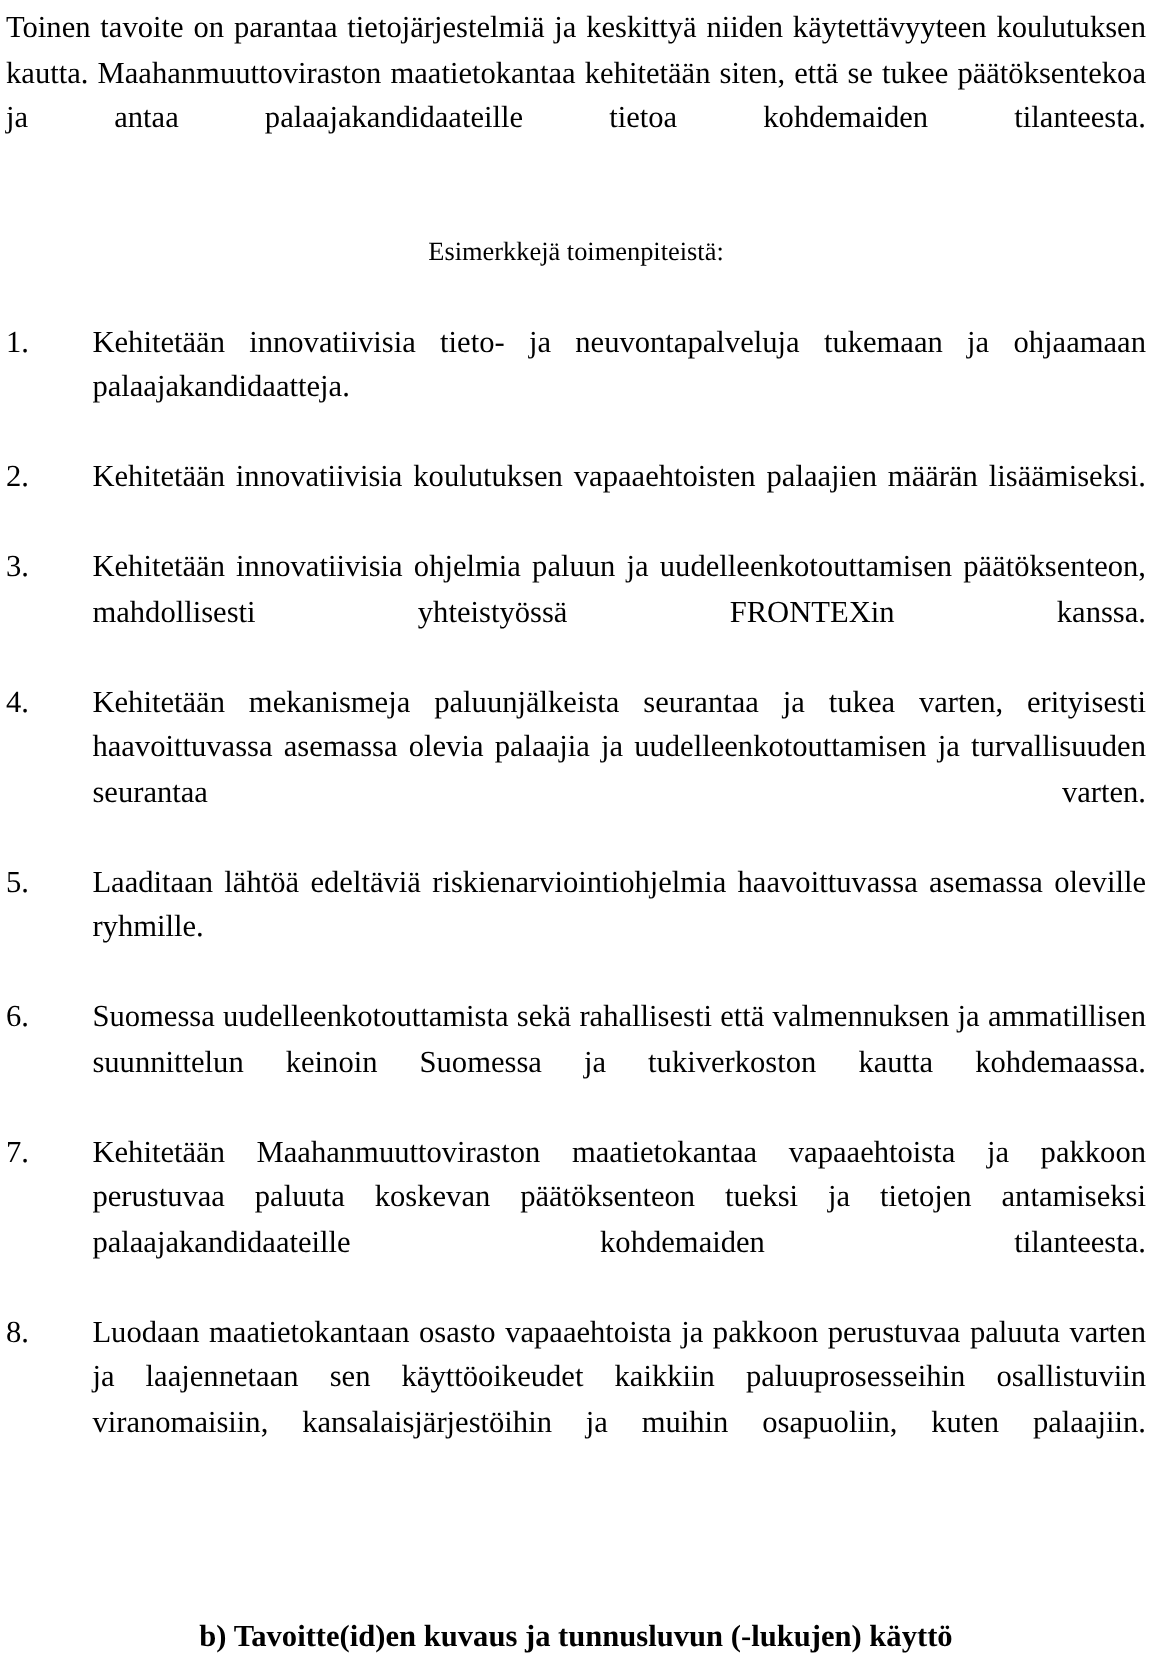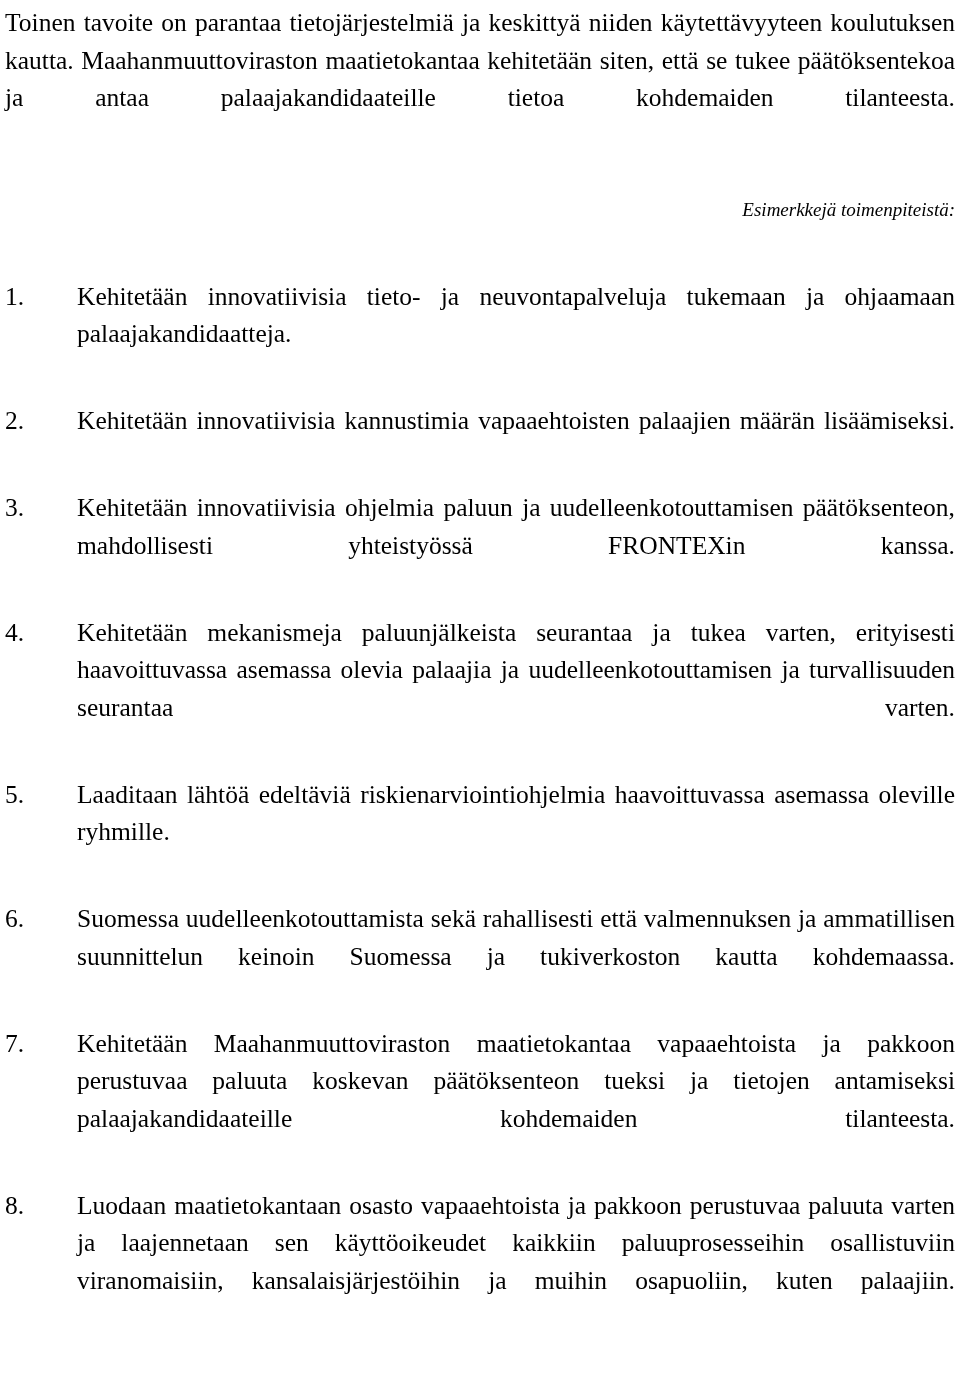--- a/index.html
+++ b/index.html
@@ -40,25 +40,24 @@
     hyphens: none;
   }
   .para.first-indent {
     text-indent: 0;
   }
 
   .spacer-lg { height: 37px; }
   .spacer-md { height: 30px; }
 
   .label-line {
-    font-size: 19px;
+    font-size: 22px;
     line-height: 37.5px;
     margin: 0;
-    text-align: right;
-    font-style: italic;
+    text-align: center;
   }
 
   
   ol.num-list {
     list-style: none;
     margin: 0;
     padding: 0;
   }
   ol.num-list > li {
     position: relative;
@@ -73,21 +72,20 @@
     position: absolute;
     left: 0;
     top: 0;
     width: 60px;
     text-align: left;
     font-size: 25.5px;
     line-height: 37.5px;
   }
   ol.num-list > li .li-text {
     display: block;
-    margin-top: 12px;
   }
 
   
   .para::after,
   ol.num-list > li .li-text::after,
   ul.bullet-list > li .li-text::after {
     content: "";
     display: inline-block;
     width: 100%;
   }
@@ -115,21 +113,21 @@
 
     <div class="spacer-lg"></div>
 
     <ol class="num-list">
       <li>
         <span class="marker">1.</span>
         <span class="li-text">Kehitetään innovatiivisia tieto- ja neuvontapalveluja tukemaan ja ohjaamaan palaajakandidaatteja.</span>
       </li>
       <li>
         <span class="marker">2.</span>
-        <span class="li-text">Kehitetään innovatiivisia kannustimia vapaaehtoisten palaajien määrän lisäämiseksi.</span>
+        <span class="li-text">Kehitetään innovatiivisia koulutuksen vapaaehtoisten palaajien määrän lisäämiseksi.</span>
       </li>
       <li>
         <span class="marker">3.</span>
         <span class="li-text">Kehitetään innovatiivisia ohjelmia paluun ja uudelleenkotouttamisen päätöksenteon, mahdollisesti yhteistyössä FRONTEXin kanssa.</span>
       </li>
       <li>
         <span class="marker">4.</span>
         <span class="li-text">Kehitetään mekanismeja paluunjälkeista seurantaa ja tukea varten, erityisesti haavoittuvassa asemassa olevia palaajia ja uudelleenkotouttamisen ja turvallisuuden seurantaa varten.</span>
       </li>
       <li>

